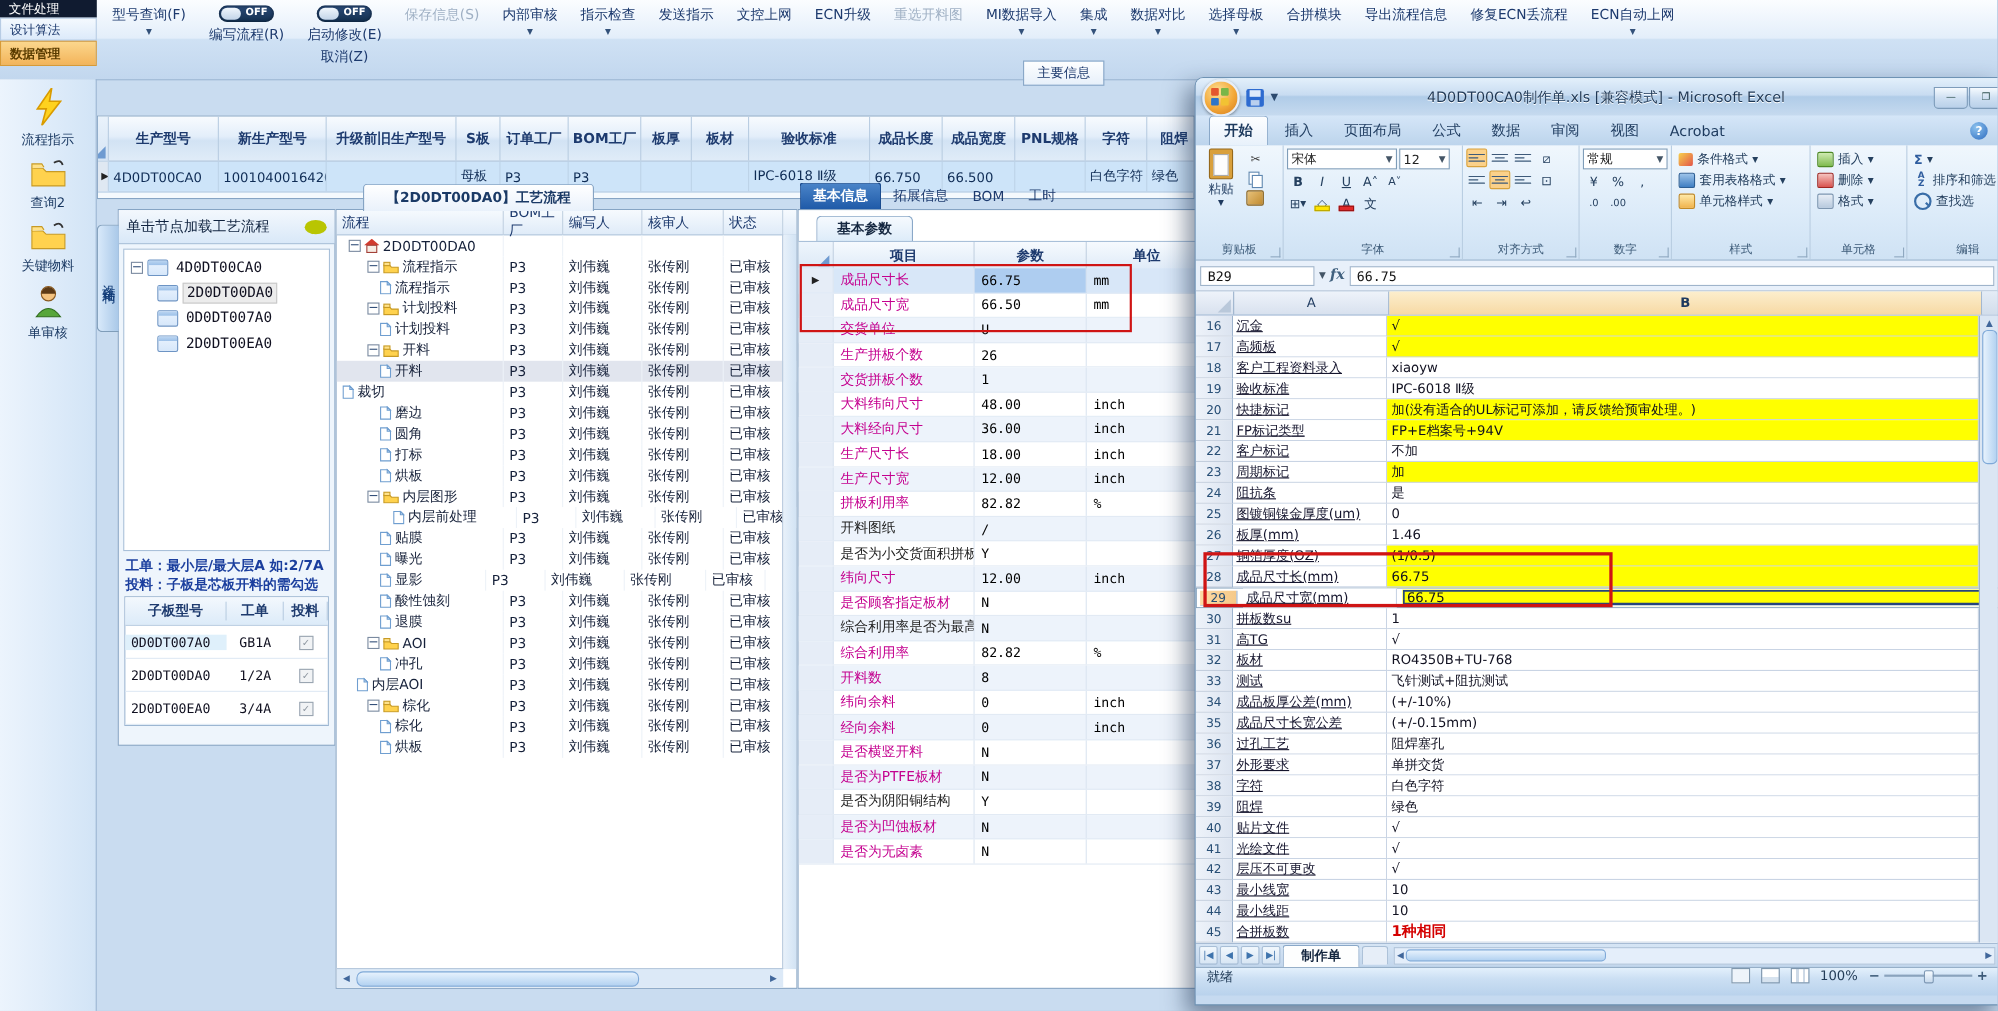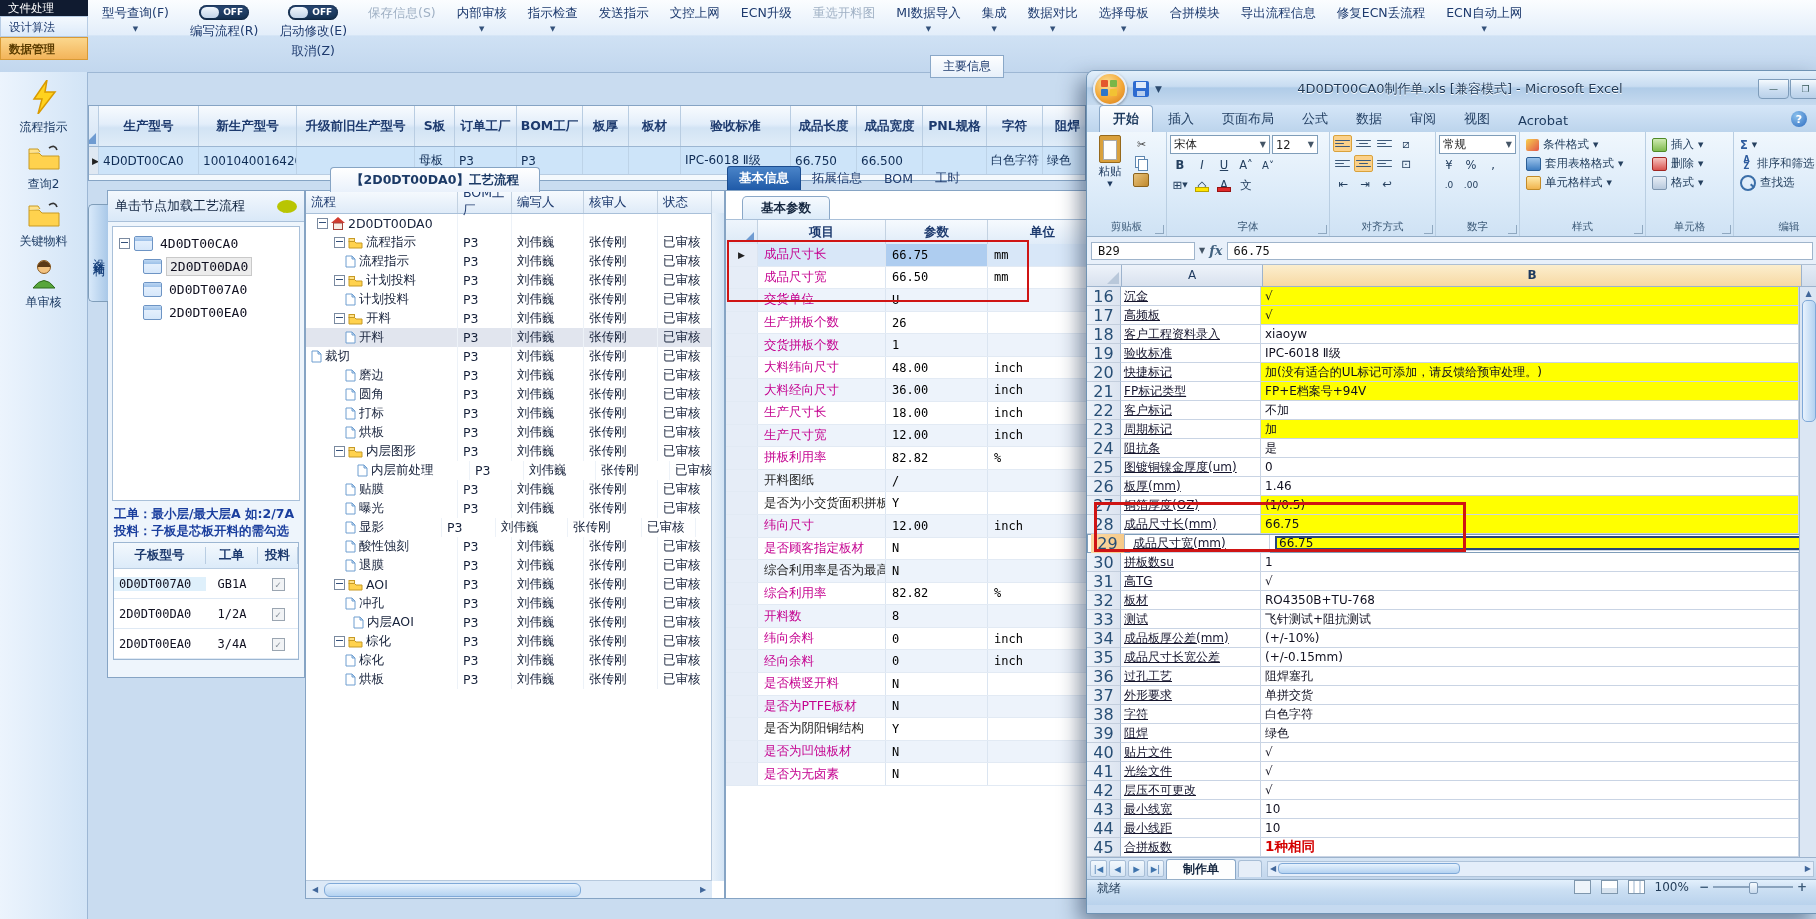--- a/index.html
+++ b/index.html
@@ -206,21 +206,21 @@
         display:flex;align-items:center;font-family:"DejaVu Sans Mono","Liberation Mono",monospace;color:#111;}
   .xcolhdr{height:21px;display:flex;background:linear-gradient(#eef3fa,#d8e1ee);border-bottom:1px solid #9db3cd;}
   .corner{width:34px;border-right:1px solid #9db3cd;position:relative;flex:none;cursor:pointer;}
   .corner::after{content:"";position:absolute;right:2px;bottom:2px;border-left:12px solid transparent;border-bottom:12px solid #b9c8da;}
   .colhd{border-right:1px solid #9db3cd;text-align:center;line-height:21px;color:#1e3a5f;flex:none;font-size:12px;cursor:pointer;}
   .colA{width:140px;} .colB{width:538px;background:linear-gradient(#fceecd,#f7d9a4);font-weight:bold;}
   .colvs{flex:1;background:linear-gradient(#e4ecf6,#d2ddeb);}
   .xgrid{position:relative;width:730px;height:570px;overflow:hidden;background:#fff;}
   .xrow{display:flex;height:19px;box-sizing:border-box;}
   .xrh{width:34px;background:linear-gradient(90deg,#eef3fa,#dce4f0);border-right:1px solid #9db3cd;
-       border-bottom:1px solid #c3cedd;font-size:16px;color:#274e75;display:flex;align-items:center;
+       border-bottom:1px solid #c3cedd;font-size:11px;color:#274e75;display:flex;align-items:center;
        justify-content:center;flex:none;box-sizing:border-box;cursor:pointer;}
   .xa{width:140px;border-right:1px solid #c9d4e4;border-bottom:1px solid #c9d4e4;background:#fff;
       padding-left:3px;display:flex;align-items:center;white-space:nowrap;overflow:hidden;flex:none;box-sizing:border-box;cursor:cell;}
   .xa span{text-decoration:underline;color:#15152e;font-size:12px;}
   .xb{width:538px;border-bottom:1px solid #c9d4e4;border-right:1px solid #c9d4e4;background:#fff;padding-left:4px;
       display:flex;align-items:center;font-size:12px;color:#101020;flex:none;box-sizing:border-box;
       white-space:nowrap;overflow:hidden;cursor:cell;}
   .xb.yellow{background:#ffff00;}
   .xb.redtxt{color:#d40000;font-weight:bold;font-size:13.5px;}
   .xrow.sel .xrh{background:linear-gradient(90deg,#fbd9a4,#f6c988);color:#5a3а00;}
@@ -783,21 +783,21 @@
               </svg>
             </span>
             <span>冲孔</span>
           </div>
           <div class="fcell" style="width: 54px;">P3</div>
           <div class="fcell" style="width: 72px;">刘伟巍</div>
           <div class="fcell" style="width: 74px;">张传刚</div>
           <div class="fcell" style="width: 54px;">已审核</div>
         </div>
         <div class="frow">
-          <div class="fcell" style="width: 152px; padding-left: 47px;">
+          <div class="fcell" style="width: 152px; padding-left: 18px;">
             <span style="display: inline-flex;">
               <svg width="11" height="13" viewBox="0 0 11 13">
                 <path d="M1,1 h6 l3,3 v8 h-9 z" fill="#fff" stroke="#6f9ed0"></path>
                 <path d="M7,1 l3,3 h-3 z" fill="#cfe3f6" stroke="#6f9ed0"></path>
               </svg>
             </span>
             <span>内层AOI</span>
           </div>
           <div class="fcell" style="width: 54px;">P3</div>
           <div class="fcell" style="width: 72px;">刘伟巍</div>

